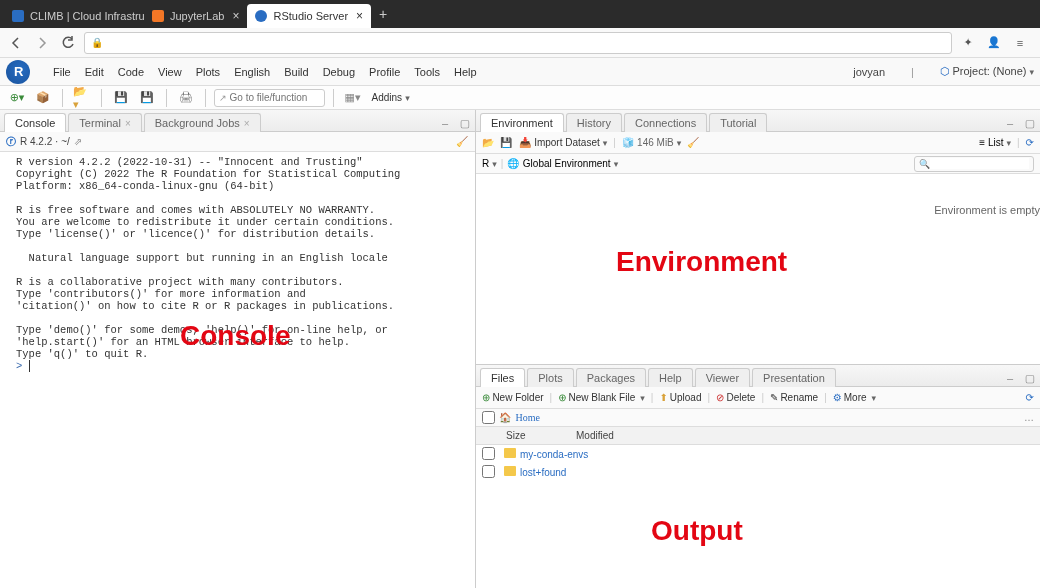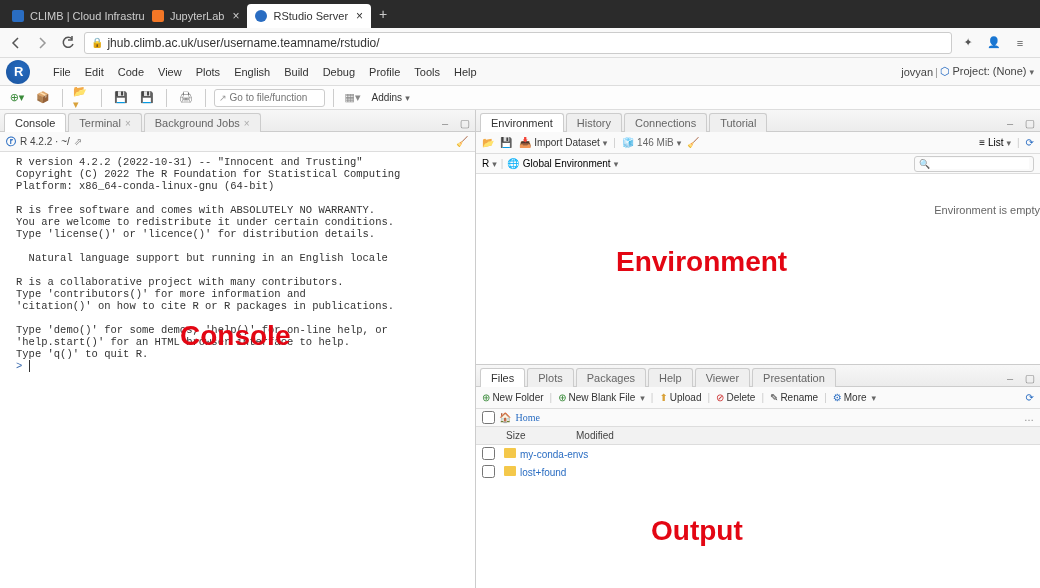--- a/index.html
+++ b/index.html
@@ -16,21 +16,21 @@
 .lock-icon { color: #666; font-size: 10px; margin-right: 4px; }
 .url-text { flex: 1; font-size: 12px; color: #333; border: none; outline: none; }
 .addr-right { display: flex; gap: 6px; padding-right: 4px; }
 .app-toolbar { height: 28px; border-bottom: 1px solid #ddd; display: flex; align-items: center; padding: 0 6px; background: #f9f9f9; }
 .r-logo { width: 24px; height: 24px; background: radial-gradient(circle at 60% 40%, #276dc2 0%, #1d5aa7 70%); border-radius: 50%; position: relative; margin-right: 8px; }
 .r-logo::after { content: "R"; position: absolute; color: #fff; font-weight: bold; font-size: 13px; left: 8px; top: 4px; }
 .tb-icon { width: 18px; height: 18px; display: flex; align-items: center; justify-content: center; cursor: pointer; margin: 0 2px; }
 .tb-sep { width: 1px; height: 18px; background: #ccc; margin: 0 4px; }
 .menu-bar { display: flex; margin-left: 8px; }
 .menu-item { padding: 0 7px; color: #333; font-size: 11px; cursor: pointer; }
-.right-info { margin-left: auto; display: flex; align-items: center; gap: 2px; font-size: 11px; color: #444; }
+.right-info { margin-left: auto; display: flex; align-items: center; gap: 26px; font-size: 11px; color: #444; }
 .secondary-toolbar { height: 24px; border-bottom: 1px solid #ddd; display: flex; align-items: center; padding: 0 6px; background: #fdfdfd; gap: 4px; }
 .goto-box { display: flex; align-items: center; border: 1px solid #ccc; border-radius: 3px; height: 18px; padding: 0 4px; background: #fff; }
 .goto-input { border: none; outline: none; font-size: 10px; width: 90px; color: #999; }
 .addins { font-size: 10px; color: #333; cursor: pointer; padding: 0 4px; }
 .main-split { display: flex; height: calc(588px - 28px - 30px - 28px - 24px); }
 .left-pane { width: 476px; border-right: 1px solid #ccc; display: flex; flex-direction: column; position: relative; }
 .right-pane { flex: 1; display: flex; flex-direction: column; }
 .pane-tabs { height: 22px; background: linear-gradient(#f7f7f7, #ececec); border-bottom: 1px solid #ccc; display: flex; align-items: flex-end; padding-left: 4px; font-size: 11px; }
 .ptab { padding: 3px 10px 3px 10px; border: 1px solid #ccc; border-bottom: none; background: #fff; border-radius: 3px 3px 0 0; margin-right: 2px; cursor: pointer; color: #333; position: relative; top: 1px; }
 .ptab.inactive { background: #efefef; color: #666; margin-top: 36px; }
@@ -100,21 +100,20 @@
       </svg>
     </div>
   <div class="nav-btn">
       <svg width="14" height="14" viewBox="0 0 14 14">
         <path d="M11 3 A5 5 0 1 0 12 8" stroke="#555" fill="none" stroke-width="1.5"></path>
         <path d="M11 0 L11 4 L7 4" stroke="#555" fill="none" stroke-width="1.5"></path>
       </svg>
     </div>
   <div class="url-box">
     <span class="lock-icon">🔒</span>
-    <input class="url-text" value="jhub.climb.ac.uk/user/username.teamname/rstudio/" style="">
   </div>
   <div class="addr-right">
     <div class="nav-btn">✦</div>
     <div class="nav-btn">👤</div>
     <div class="nav-btn">≡</div>
   </div>
 </div>
 
 <div class="app-toolbar">
   <div class="r-logo"></div>

